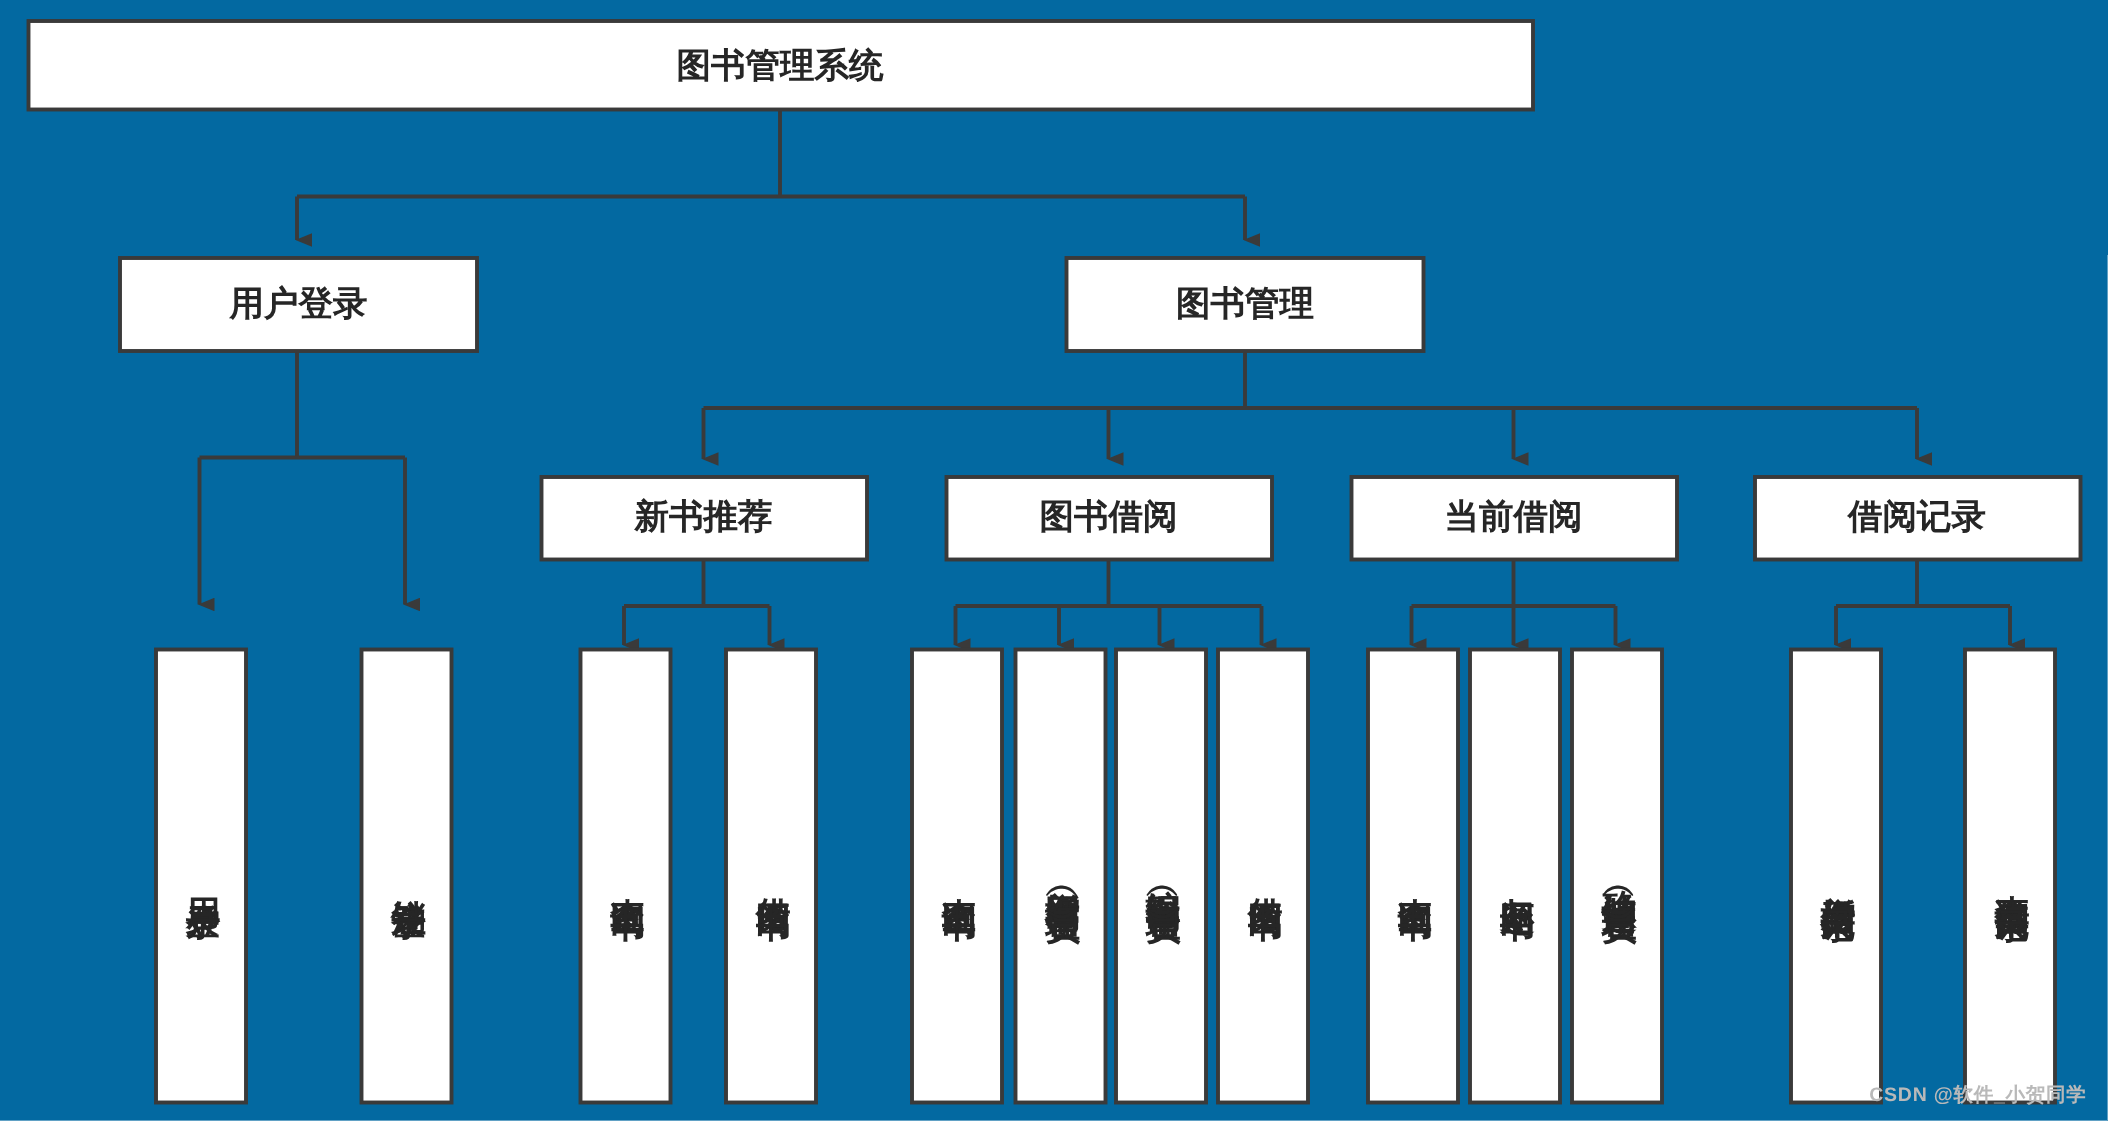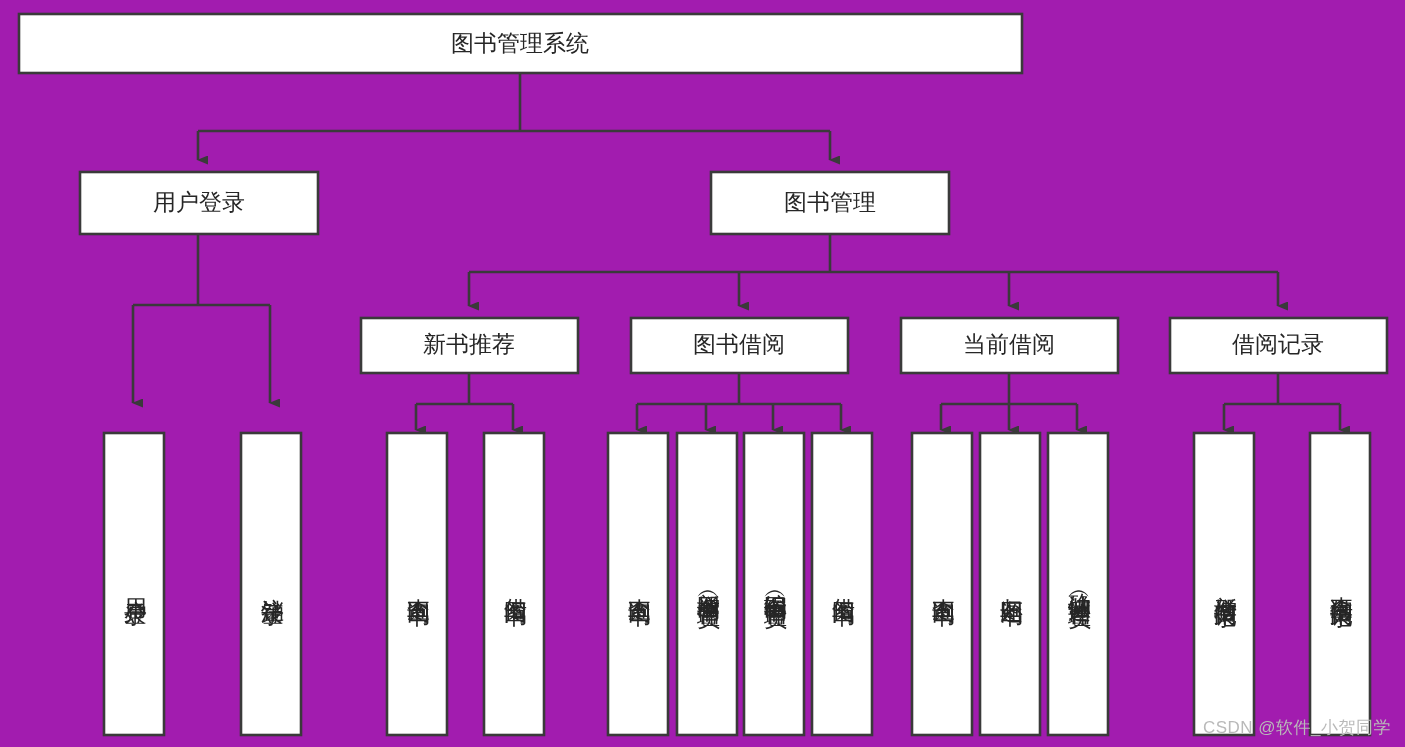--- a/index.html
+++ b/index.html
@@ -11,21 +11,22 @@
     width: 1405px;
     height: 747px;
     font-family: "Liberation Sans", "DejaVu Sans", sans-serif;
     overflow: hidden;
     position: relative;
   }
   #diagram-root {
     position: relative;
     width: 1405px;
     height: 747px;
-    background: #a21caf;
+    background: #0369a1;
+    font-weight: bold;
   }
   svg.flow {
     position: absolute;
     left: 0;
     top: 0;
     width: 1405px;
     height: 747px;
     display: block;
   }
   .node-box {
@@ -52,21 +53,21 @@
     font-size: 23px;
     writing-mode: vertical-rl;
     text-orientation: upright;
     letter-spacing: 2px;
   }
   .watermark {
     position: absolute;
     right: 14px;
     bottom: 8px;
     font-family: "Liberation Sans", "DejaVu Sans", sans-serif;
-    font-size: 17px;
+    font-size: 13px;
     color: #b9b9b9;
     white-space: nowrap;
     pointer-events: none;
     letter-spacing: 0.5px;
   }
 </style>
 </head>
 <body>
 
 <div id="diagram-root">

